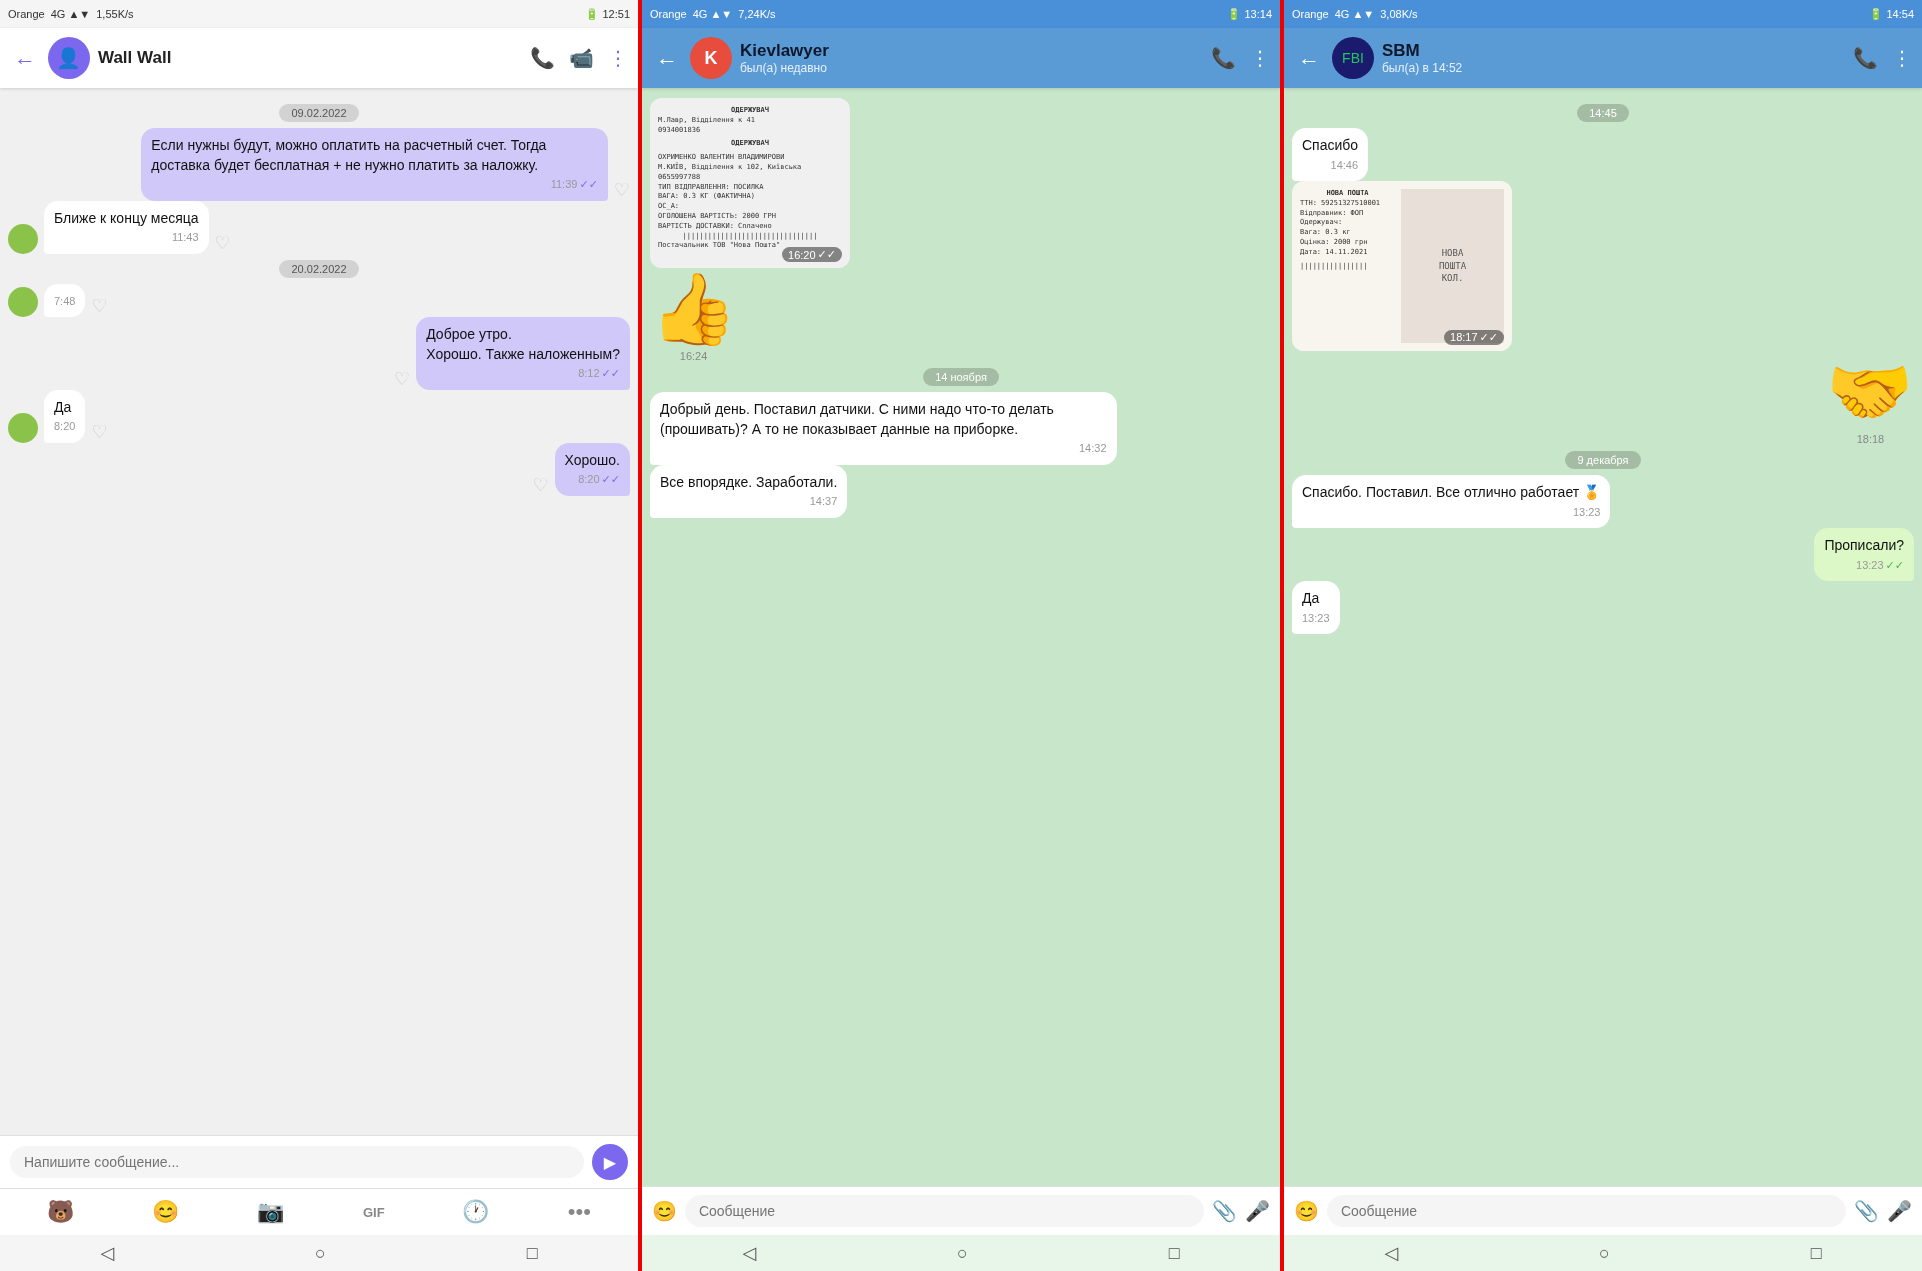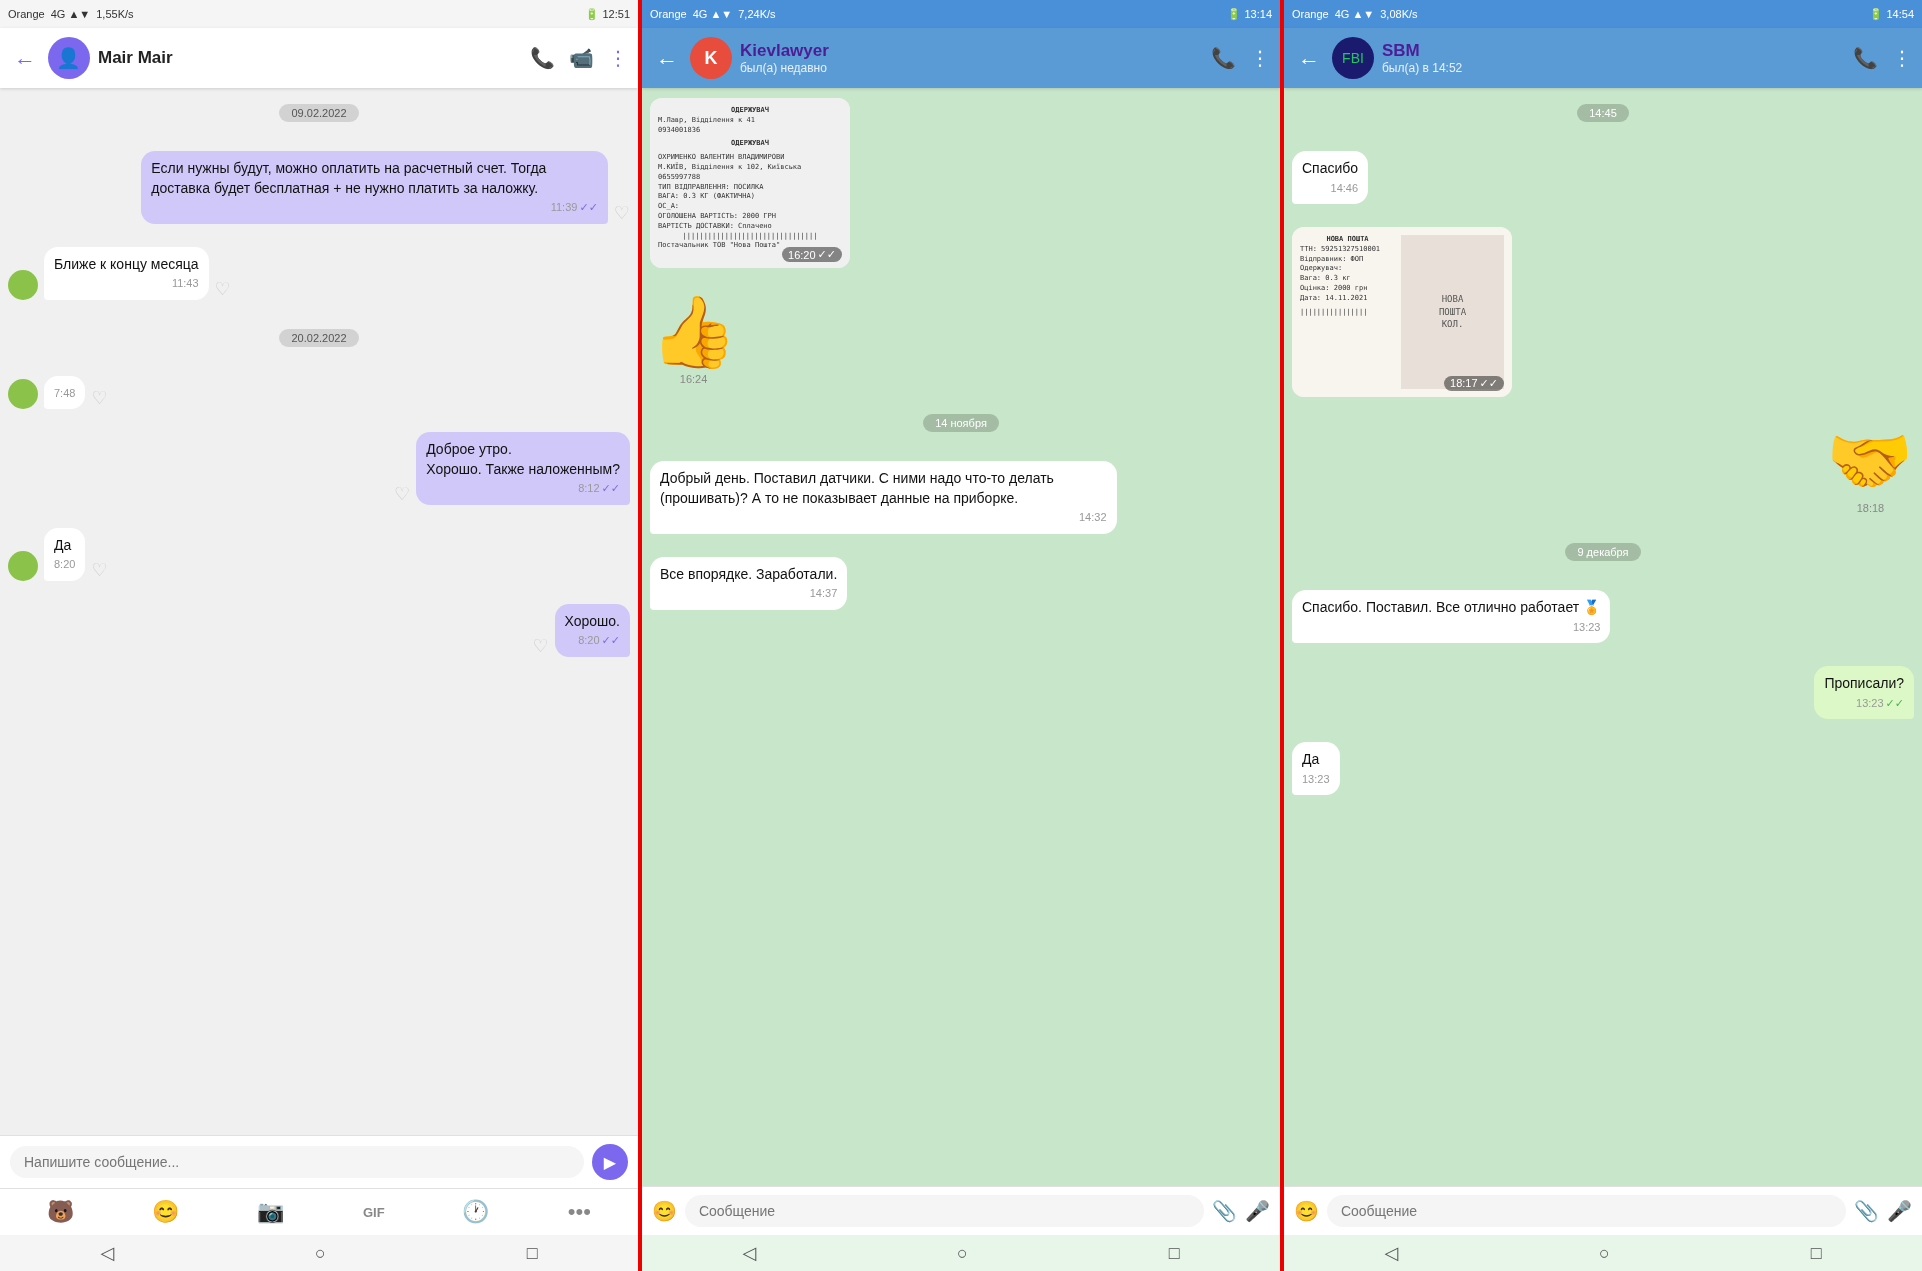--- a/index.html
+++ b/index.html
@@ -111,21 +111,21 @@
       font-size: 12px;
       font-weight: normal;
     }
 
     .header-info { flex: 1; }
     .header-name {
       font-size: 17px;
       font-weight: 600;
       color: #222;
     }
-    .panel-2 .header-name, .panel-3 .header-name { color: #4c1d95; }
+    .panel-2 .header-name, .panel-3 .header-name { color: #0f172a; }
     .header-status {
       font-size: 12px;
       color: #888;
     }
     .panel-2 .header-status, .panel-3 .header-status { color: rgba(255,255,255,0.85); }
 
     .header-actions { display: flex; gap: 14px; align-items: center; }
     .header-icon {
       font-size: 20px;
       color: #7b68ee;
@@ -133,21 +133,21 @@
     }
     .panel-2 .header-icon, .panel-3 .header-icon { color: white; }
 
     
     .chat-area {
       flex: 1;
       overflow-y: auto;
       padding: 10px 8px;
       display: flex;
       flex-direction: column;
-      gap: 23px;
+      gap: 0;
     }
 
     
     .date-badge {
       align-self: center;
       background: rgba(0,0,0,0.18);
       color: #fff;
       border-radius: 12px;
       padding: 3px 12px;
       font-size: 11px;
@@ -305,21 +305,21 @@
     <div class="status-bar-right">
       <span>🔋</span>
       <span>12:51</span>
     </div>
   </div>
 
   <div class="chat-header">
     <span class="back-btn">←</span>
     <div class="avatar-img">👤</div>
     <div class="header-info">
-      <div class="header-name">Mair Mair</div>
+      <div class="header-name">Wall Wall</div>
     </div>
     <div class="header-actions">
       <span class="header-icon">📞</span>
       <span class="header-icon">📹</span>
       <span class="header-icon">⋮</span>
     </div>
   </div>
 
   <div class="chat-area">
     <div class="date-badge">09.02.2022</div>

